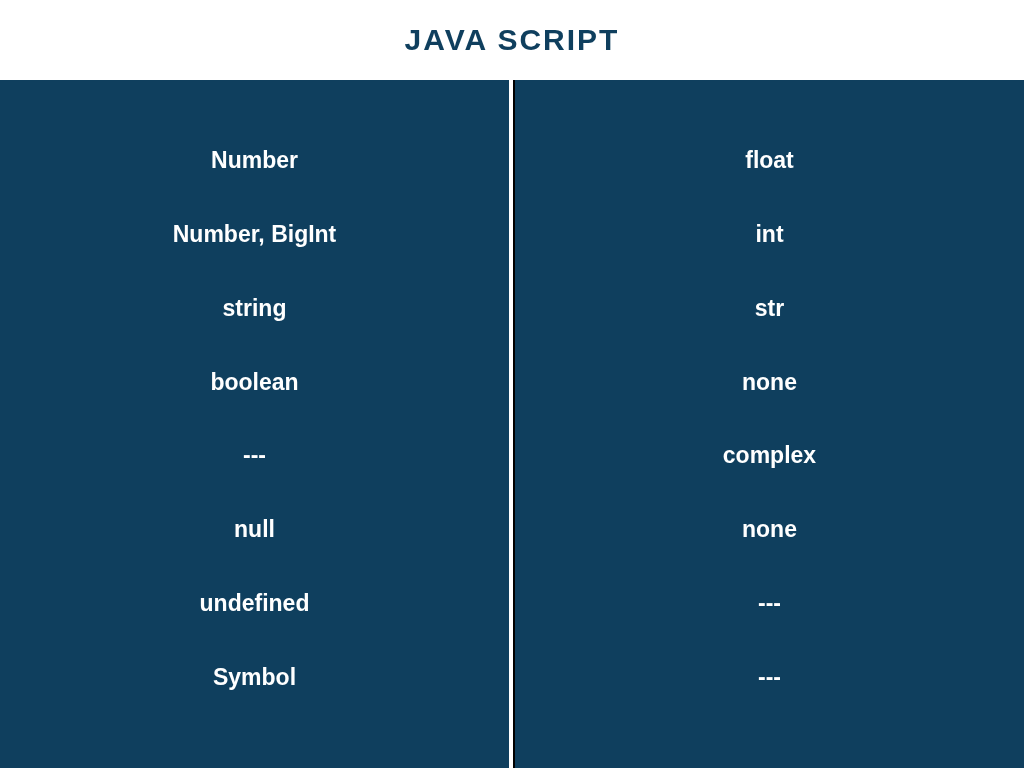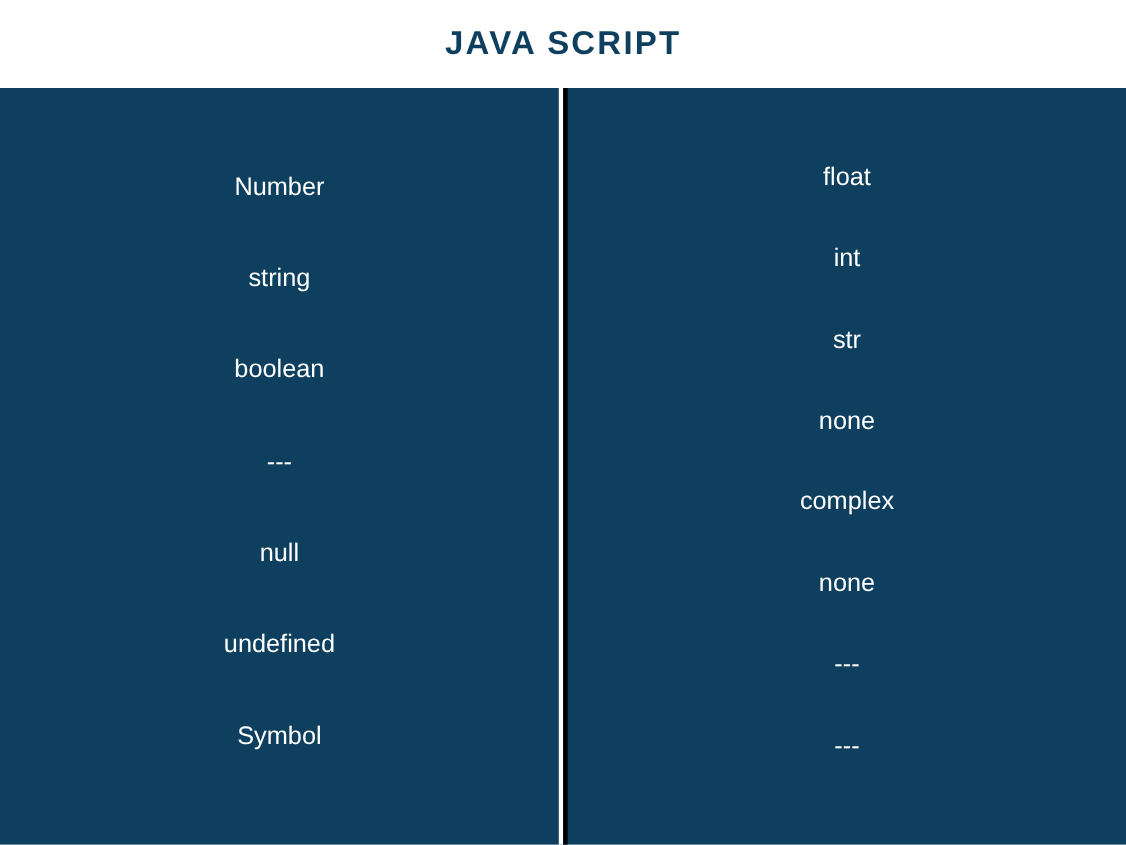--- a/index.html
+++ b/index.html
@@ -38,45 +38,47 @@
       height: 688px;
     }
     .col {
       flex: 1;
       background: #0f3f5e;
       display: flex;
       flex-direction: column;
       justify-content: space-evenly;
       align-items: center;
       padding: 20px 0 30px 0;
+      font-weight: bold;
     }
     .col:first-child {
       border-right: 4px solid #fff;
     }
     .col:last-child {
-      border-left: 4px solid #000000;
+      border-left: 2px solid #000000;
     }
     .cell {
       color: #fff;
       font-size: 23px;
       text-align: center;
     }
   </style>
 </head>
 <body>
 
 <div class="header-row">
   <div class="header-cell">
     <h1>JAVA SCRIPT</h1>
   </div>
 </div>
 
 <div class="body-row">
   <div class="col">
     <div class="cell">Number</div>
+    <div class="cell">Number, BigInt</div>
     <div class="cell">string</div>
     <div class="cell">boolean</div>
     <div class="cell">---</div>
     <div class="cell">null</div>
     <div class="cell">undefined</div>
     <div class="cell">Symbol</div>
   </div>
   <div class="col">
     <div class="cell">float</div>
     <div class="cell">int</div>

